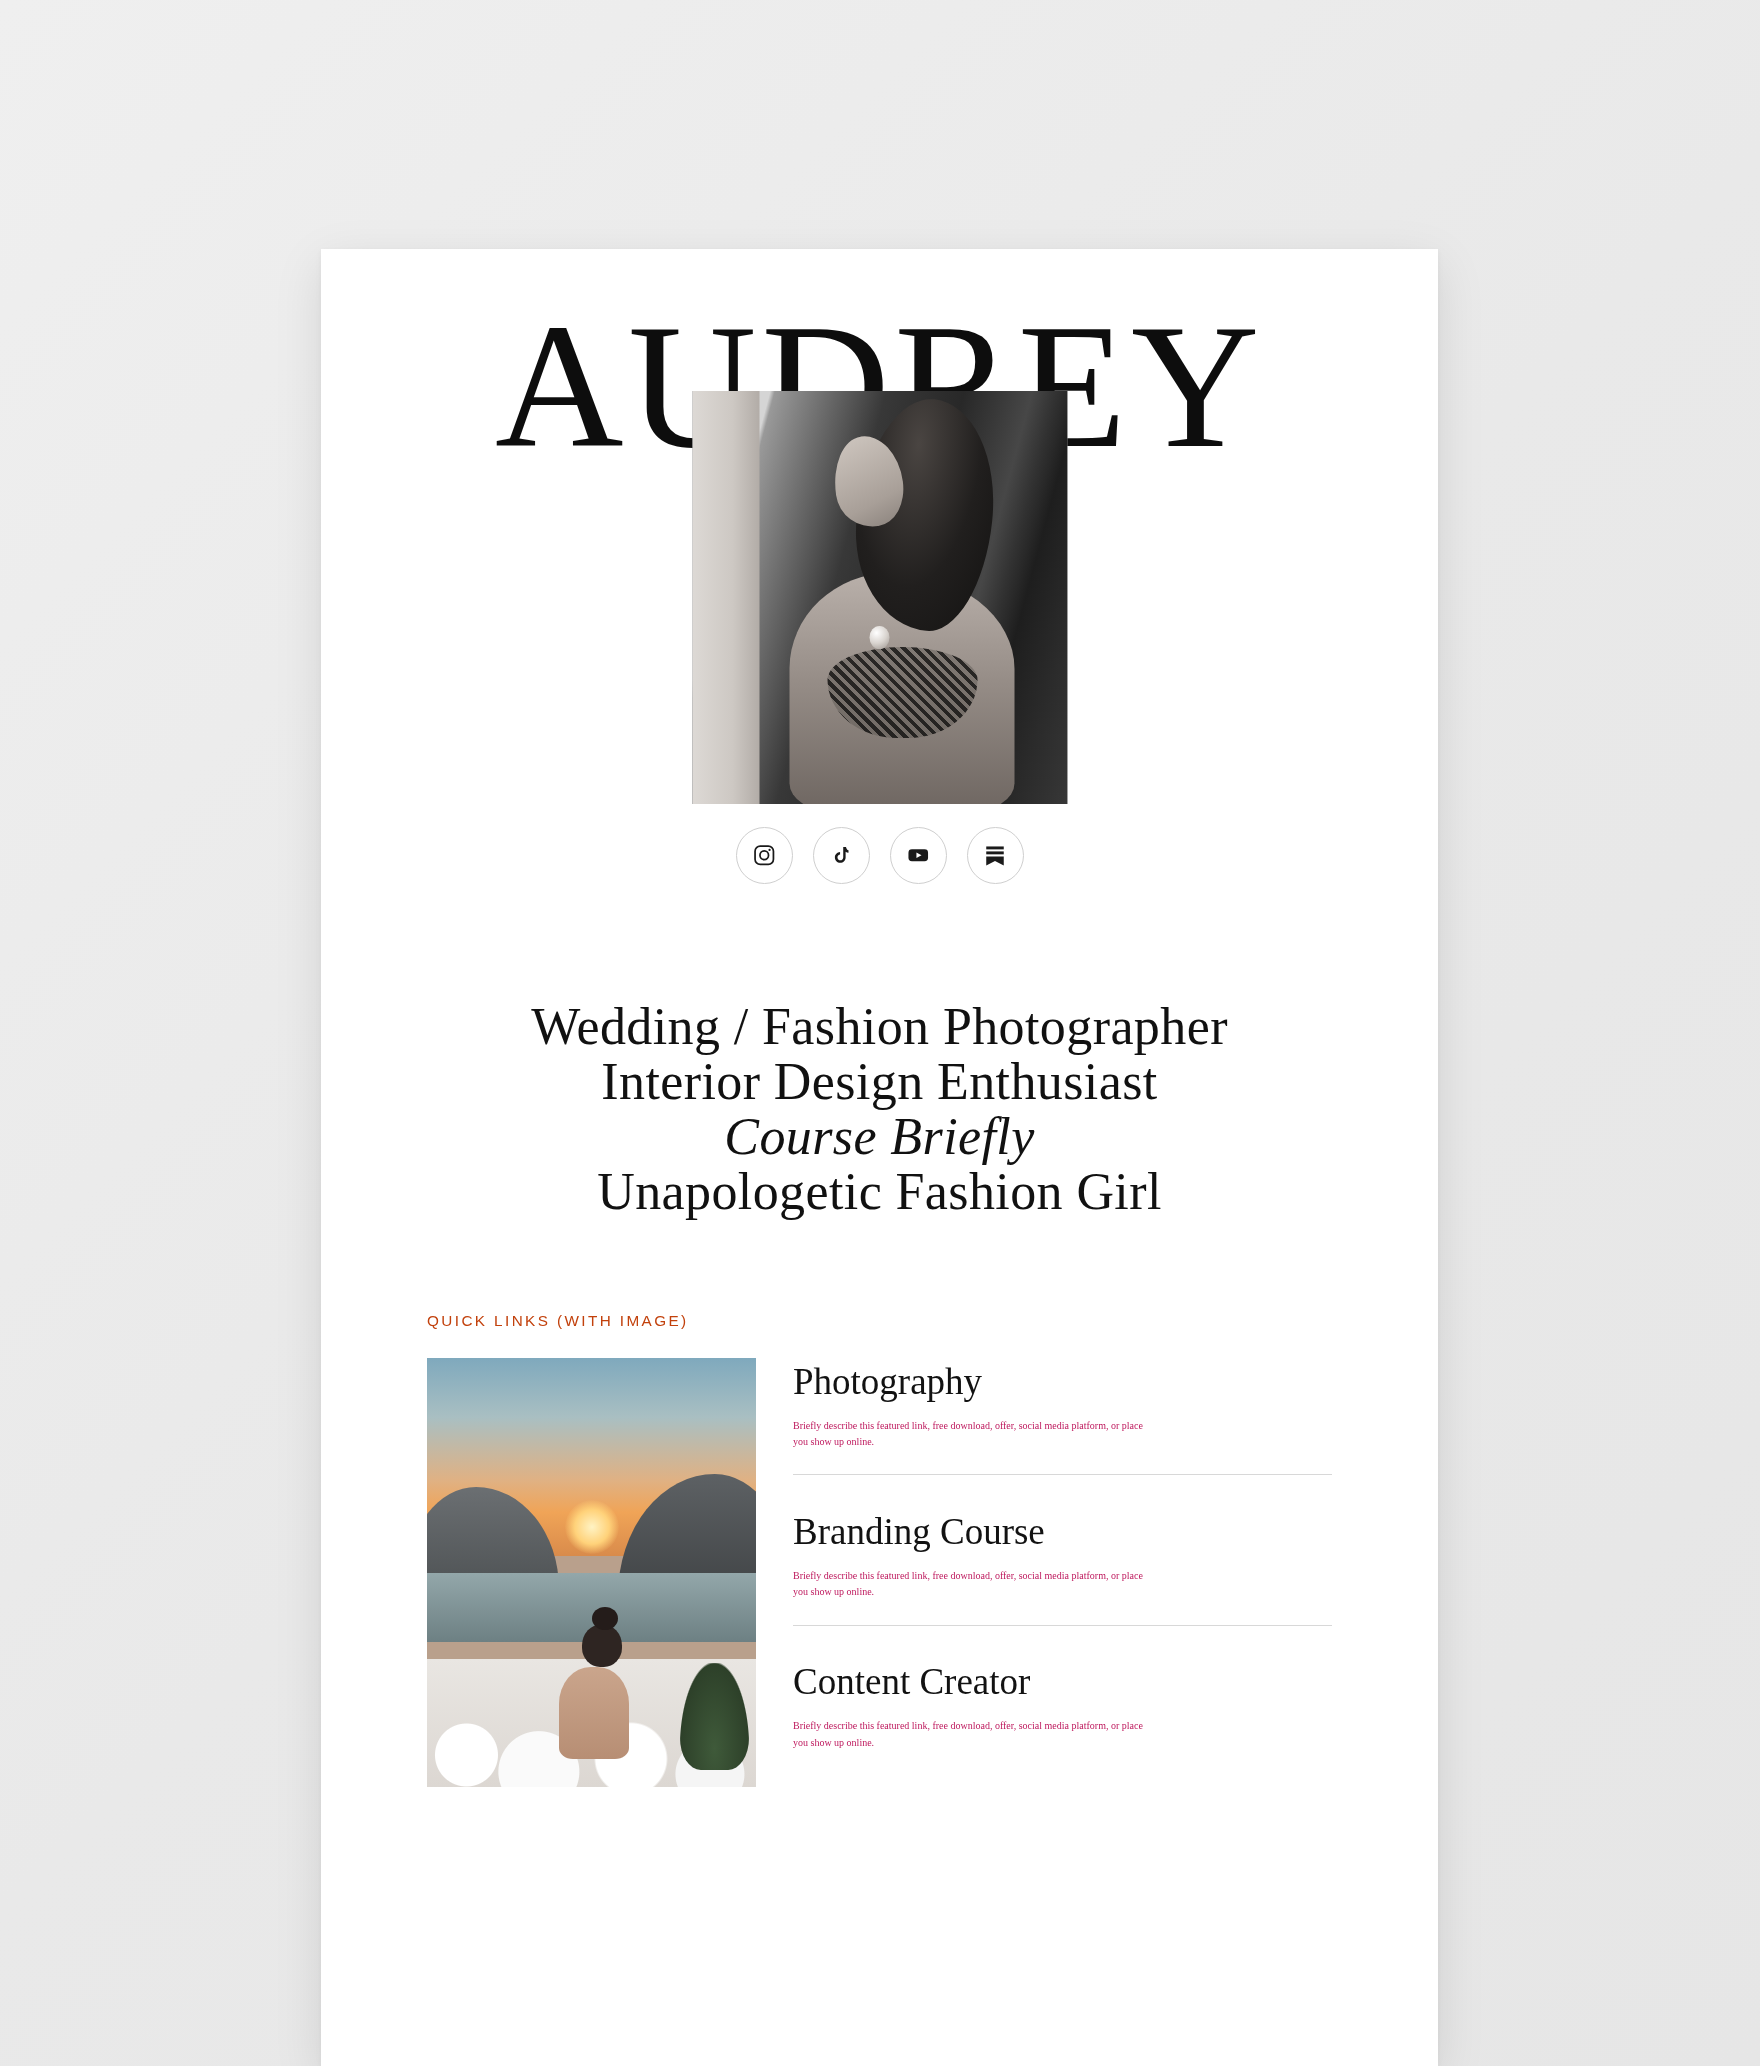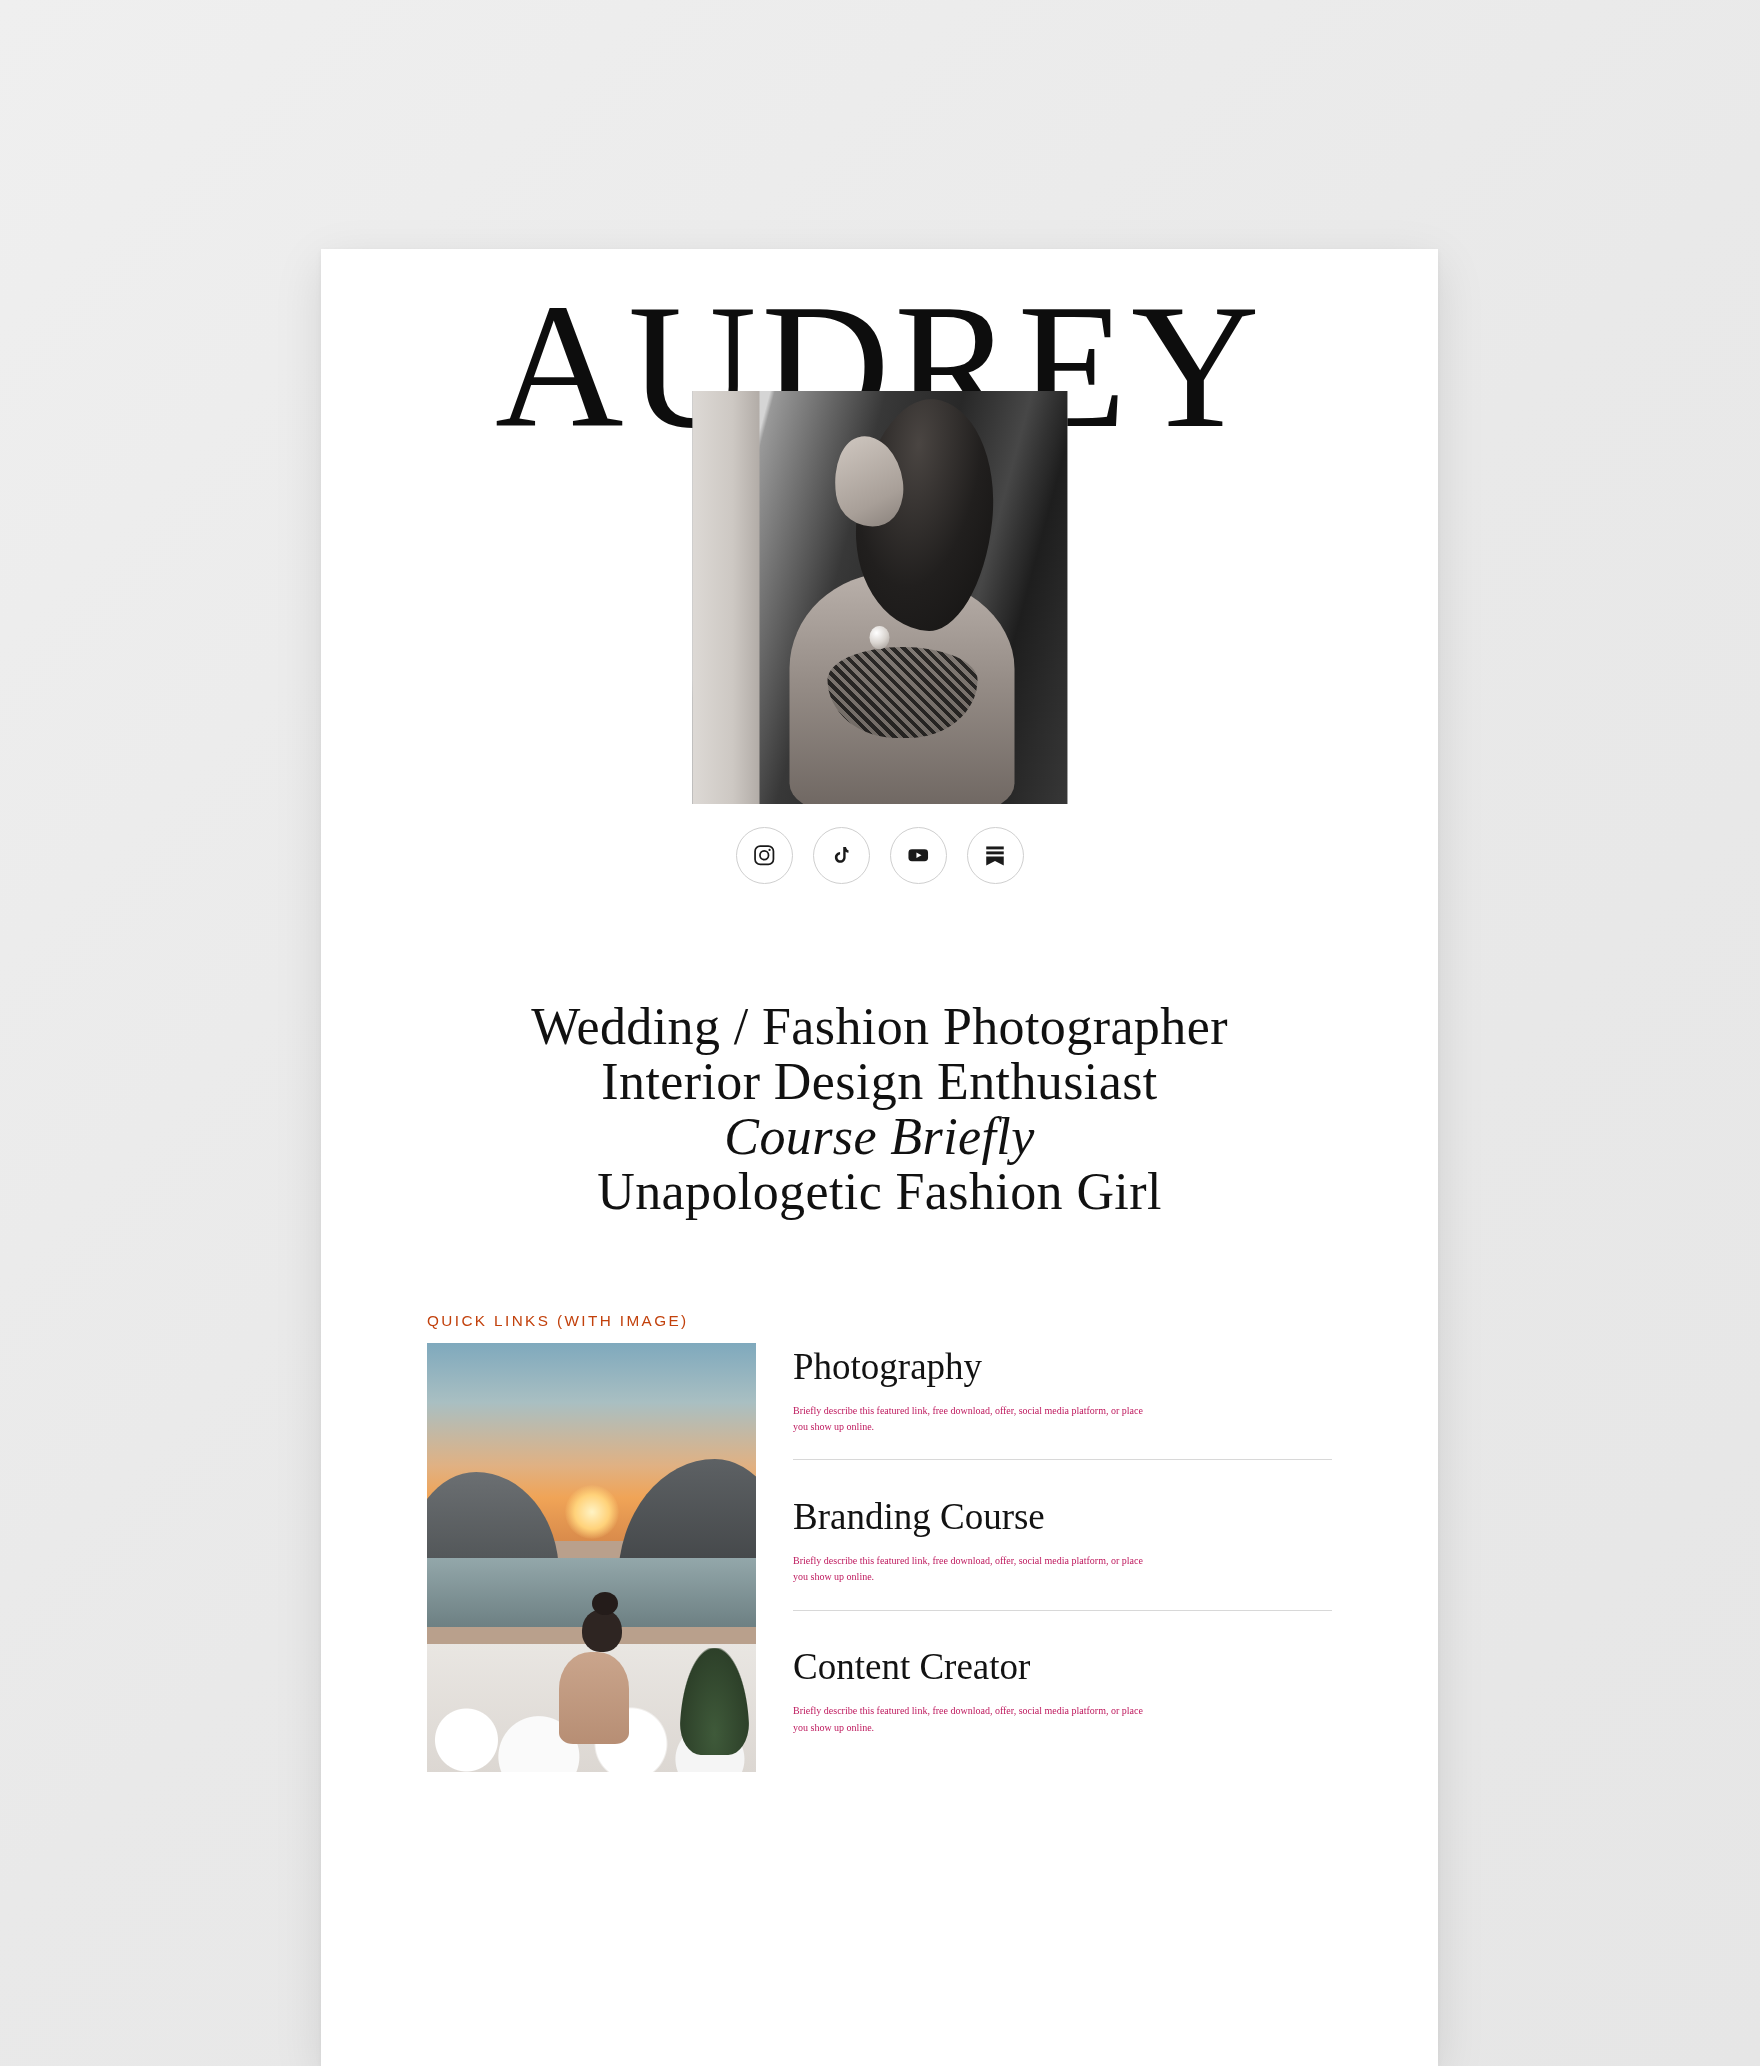--- a/index.html
+++ b/index.html
@@ -35,21 +35,21 @@
   .hero {
     position: relative;
     width: 100%;
     height: 689px;
   }
 
   .brand-name {
     position: absolute;
     left: 0;
     right: 0;
-    top: 28px;
+    top: 48px;
     text-align: center;
     font-family: "Liberation Serif", serif;
     font-size: 178px;
     line-height: 1;
     letter-spacing: 4.6px;
     color: #0d0d0d;
     font-weight: 400;
     white-space: nowrap;
   }
 
@@ -171,21 +171,21 @@
   .section-label {
     margin: 93px 0 0 106px;
     font-size: 15.3px;
     letter-spacing: 2.4px;
     color: #c2410c;
     font-family: "Liberation Sans", sans-serif;
     text-transform: uppercase;
   }
 
   .quick-wrap {
-    margin-top: 13px;
+    margin-top: 28px;
     display: flex;
     padding: 0 106px 0 106px;
     gap: 37px;
   }
 
   .quick-image {
     width: 329px;
     height: 429px;
     flex: 0 0 329px;
     position: relative;

